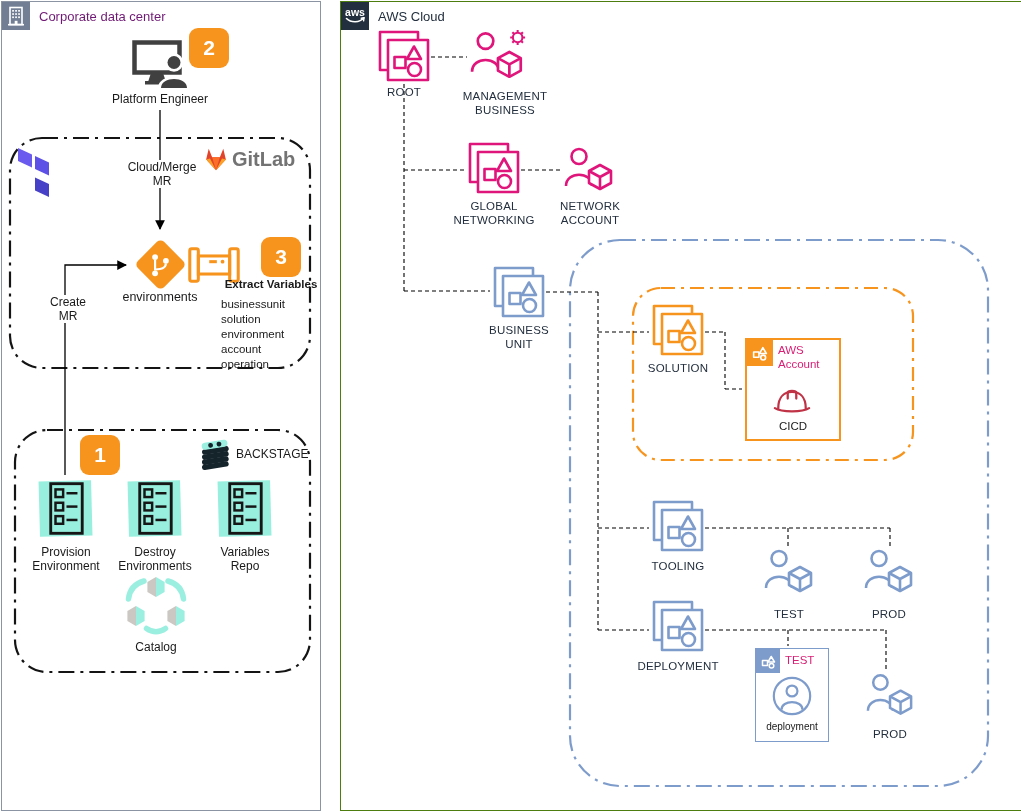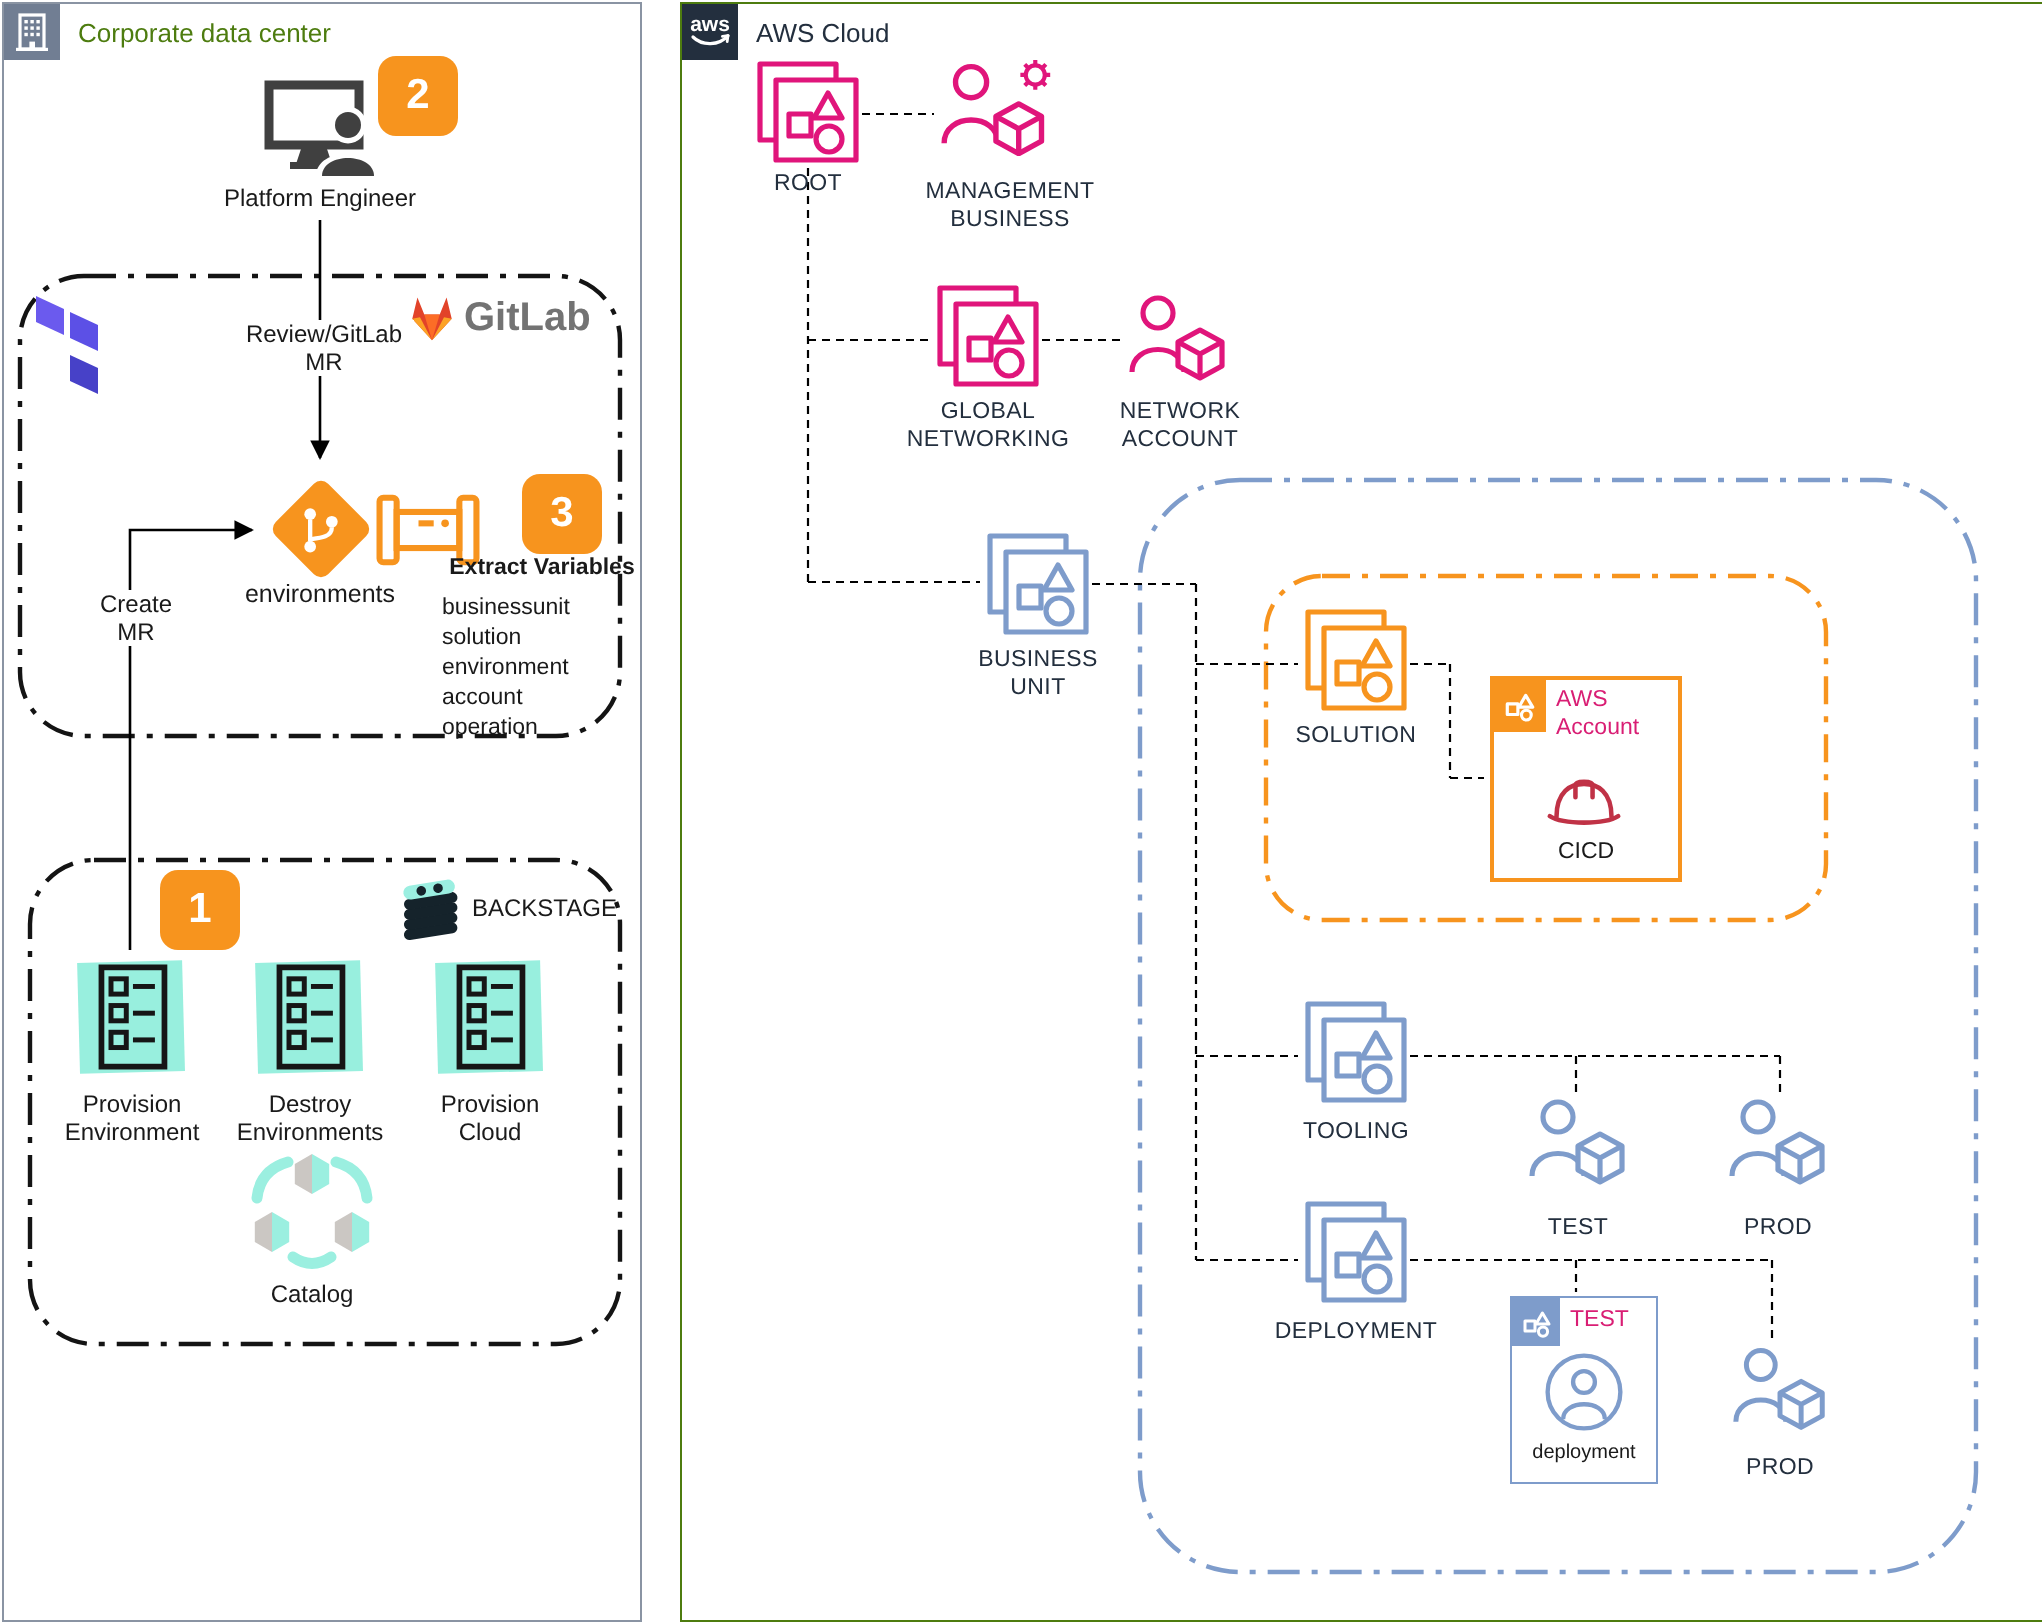--- a/index.html
+++ b/index.html
@@ -199,21 +199,21 @@
     </symbol>
   </defs>
 </svg>
 
 <div id="left-panel" class="panel">
   <div class="hdr-sq" style="background:#717E93">
     <svg width="24" height="24">
           <use href="#sym-building"></use>
         </svg>
   </div>
-  <div class="hdr-title" style="color:#4d7c0f">Corporate data center</div>
+  <div class="hdr-title" style="color:#701a75">Corporate data center</div>
 </div>
 
 <div id="right-panel" class="panel">
   <div class="hdr-sq" style="background:#232F3E">
     <svg width="28" height="28" viewBox="0 0 28 28">
       <text x="14" y="13.5" fill="#fff" font-size="10.5" font-weight="700" text-anchor="middle" font-family="Liberation Sans, sans-serif">aws</text>
       <path d="M5.5 16.5 C10 21 18.5 21 23 15.8" stroke="#fff" stroke-width="1.6" fill="none" stroke-linecap="round"></path>
       <path d="M23 15.8 l-0.4 3 M23 15.8 l-2.8 .4" stroke="#fff" stroke-width="1.4" fill="none" stroke-linecap="round"></path>
     </svg>
   </div>
@@ -255,21 +255,21 @@
       <use href="#sym-terraform"></use>
     </svg>
 
 <div class="node" style="left:203px;top:147px;display:flex;align-items:center">
   <svg width="26" height="24">
         <use href="#sym-gitlab-fox"></use>
       </svg>
   <span class="gitlab-word">GitLab</span>
 </div>
 
-<div class="lbl wbg" style="left:117px;top:160px;width:86px">Review/GitLab MR</div>
+<div class="lbl wbg" style="left:117px;top:160px;width:86px">Cloud/Merge MR</div>
 
 <div class="diamond" style="left:142px;top:246px">
   <svg width="26" height="26">
         <use href="#sym-git-branch"></use>
       </svg>
 </div>
 <svg class="node" style="left:187px;top:246px" width="54" height="38">
       <use href="#sym-pipeline"></use>
     </svg>
 <div class="badge" style="left:261px;top:237px">3</div>
@@ -297,21 +297,21 @@
       <use href="#sym-checklist"></use>
     </svg>
 <svg class="node" style="left:126px;top:477px" width="58" height="63">
       <use href="#sym-checklist"></use>
     </svg>
 <svg class="node" style="left:216px;top:477px" width="58" height="63">
       <use href="#sym-checklist"></use>
     </svg>
 <div class="lbl" style="left:21px;top:545px;width:90px">Provision Environment</div>
 <div class="lbl" style="left:107px;top:545px;width:96px">Destroy Environments</div>
-<div class="lbl" style="left:210px;top:545px;width:70px">Provision Cloud</div>
+<div class="lbl" style="left:210px;top:545px;width:70px">Variables Repo</div>
 
 <svg class="node" style="left:123px;top:574px" width="66" height="62">
       <use href="#sym-catalog"></use>
     </svg>
 <div class="lbl" style="left:116px;top:640px;width:80px">Catalog</div>
 
 <svg class="node" style="left:378px;top:30px;color:#E0157B" width="52" height="52">
       <use href="#sym-ou"></use>
     </svg>
 <div class="lbl caps" style="left:374px;top:86px;width:60px">ROOT</div>

